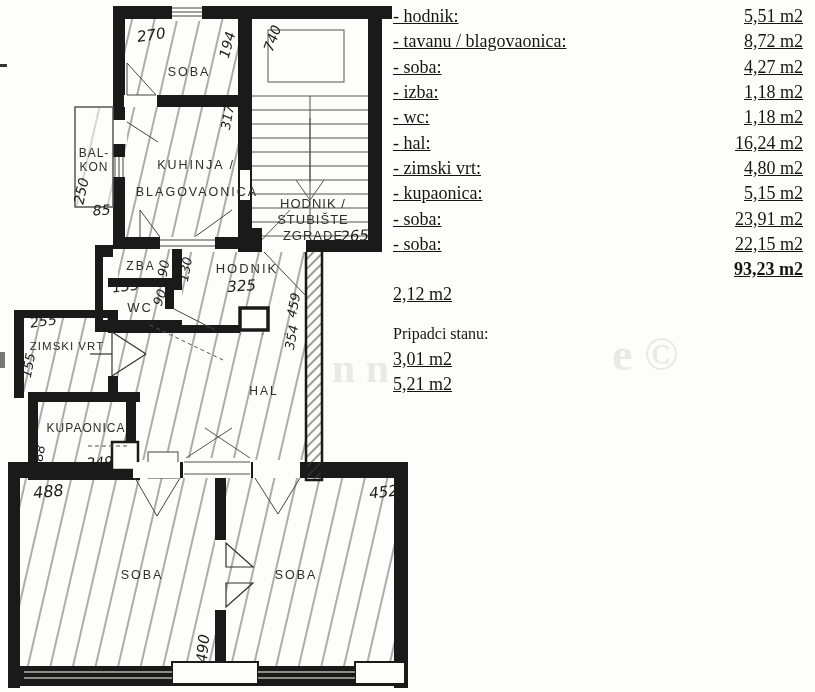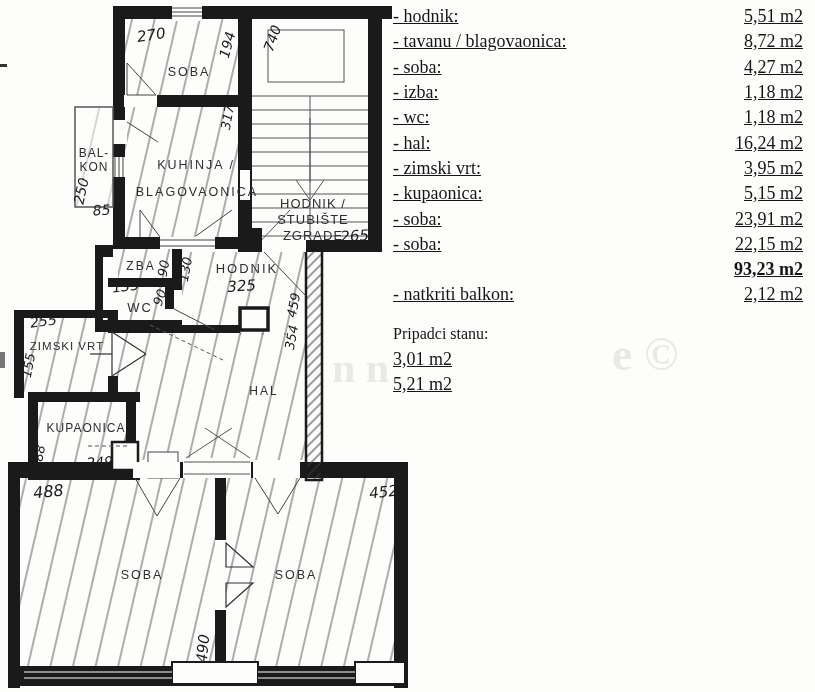--- a/index.html
+++ b/index.html
@@ -267,40 +267,39 @@
     <div class="arow" style="top:105px">
         <span>- wc:</span>
         <span class="val">1,18 m2</span>
       </div>
     <div class="arow" style="top:131px">
         <span>- hal:</span>
         <span class="val">16,24 m2</span>
       </div>
     <div class="arow" style="top:156px">
         <span>- zimski vrt:</span>
-        <span class="val">3,95 m2</span>
+        <span class="val">4,80 m2</span>
       </div>
     <div class="arow" style="top:181px">
         <span>- kupaonica:</span>
         <span class="val">5,15 m2</span>
       </div>
     <div class="arow" style="top:207px">
         <span>- soba:</span>
         <span class="val">23,91 m2</span>
       </div>
     <div class="arow" style="top:232px">
         <span>- soba:</span>
         <span class="val u">22,15 m2</span>
       </div>
     <div class="arow" style="top:257px">
         <span></span>
         <span class="val b">93,23 m2</span>
       </div>
     <div class="arow" style="top:282px">
-        <span>- natkriti balkon:</span>
         <span class="val">2,12 m2</span>
       </div>
 
     <div class="heading" style="top:322px">Pripadci stanu:</div>
     <div class="arow" style="top:347px">
         <span class="val">3,01 m2</span>
       </div>
     <div class="arow" style="top:372px">
         <span class="val">5,21 m2</span>
       </div>

